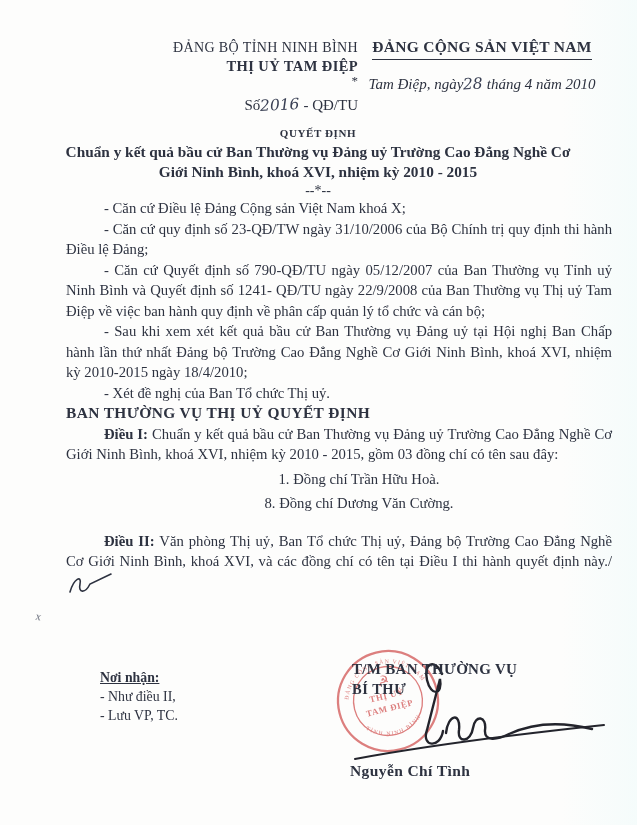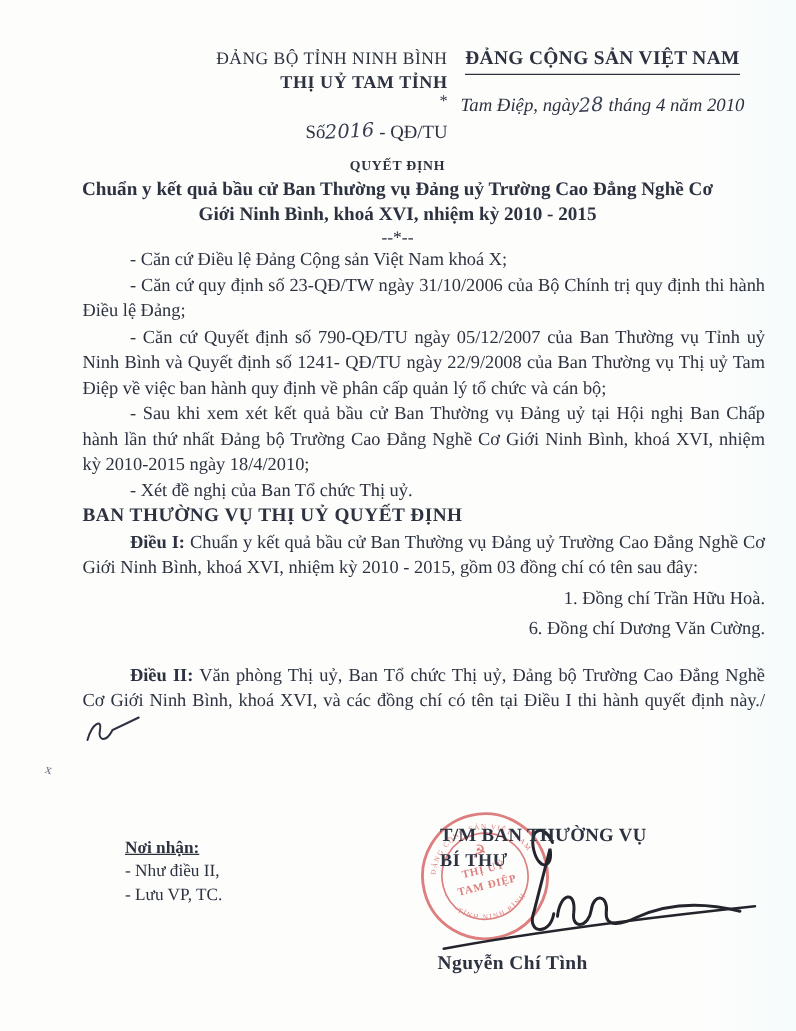--- a/index.html
+++ b/index.html
@@ -22,21 +22,21 @@
   .date-line{font-size:15px; font-style:italic; margin-top:15px; white-space:nowrap;}
   
   .title-block{position:absolute; left:48px; top:127px; width:540px; text-align:center;}
   .title-main{font-size:11px; font-weight:bold; letter-spacing:.6px;}
   .title-sub{font-size:15.3px; font-weight:bold; line-height:1.32; margin-top:3px; padding:0 8px;}
   .title-sep{font-size:14px; margin-top:1px;}
   
   .body{position:absolute; left:66px; top:198px; width:546px; font-size:14.7px; line-height:20.5px; text-align:justify;}
   .body p{margin:0; text-indent:38px;}
   .decision-heading{text-align:left; font-weight:bold; font-size:15.4px; letter-spacing:.4px; margin:12px 0 10px; text-indent:0 !important;}
-  .members{list-style:none; margin:2px 0 16px; padding:0 0 0 40px; line-height:24px; text-align:right;}
+  .members{list-style:none; margin:2px 0 16px; padding:0 0 0 40px; line-height:24px; text-align:center;}
   .article2{margin-top:6px !important;}
   .flourish{vertical-align:-6px; margin-left:1px;}
   .pencil-mark{position:absolute; left:36px; top:610px; font-size:11px; color:#6a6f7c; transform:rotate(14deg);}
   
   .recipients{position:absolute; left:100px; top:668px; font-size:13.8px; line-height:19px;}
   .recipients .rh{font-weight:600; text-decoration:underline;}
   .sig-block{position:absolute; left:352px; top:661px; width:240px; }
   .on-behalf{font-size:15px; font-weight:bold; letter-spacing:.3px;}
   .sig-title{font-size:14.5px; font-weight:bold; margin-top:3px; letter-spacing:.5px;}
   .sig-name{position:absolute; left:350px; top:762px; width:240px; text-align:left; font-size:15.5px; font-weight:bold; letter-spacing:.4px;}
@@ -44,21 +44,21 @@
   .stamp text{font-family:"Liberation Serif", serif;}
   .signature-svg{position:absolute; left:330px; top:650px; width:300px; height:120px;}
 </style>
 </head>
 <body>
 
 <div class="page">
 
   <div class="hdr-left">
     <div class="org-parent">ĐẢNG BỘ TỈNH NINH BÌNH</div>
-    <div class="org">THỊ UỶ TAM TỈNH</div>
+    <div class="org">THỊ UỶ TAM ĐIỆP</div>
     <div class="star">*</div>
     <div class="doc-no"><span>Số</span><span class="hand">2016</span> <span>- QĐ/TU</span></div>
   </div>
 
   <div class="hdr-right">
     <div><span class="party">ĐẢNG CỘNG SẢN VIỆT NAM</span></div>
     <div class="date-line"><span>Tam Điệp, ngày</span><span class="hand">28</span> <span>tháng 4 năm 2010</span></div>
   </div>
 
   <div class="title-block">
@@ -73,21 +73,21 @@
     <p>- Căn cứ Quyết định số 790-QĐ/TU ngày 05/12/2007 của Ban Thường vụ Tỉnh uỷ Ninh Bình và Quyết định số 1241- QĐ/TU ngày 22/9/2008 của Ban Thường vụ Thị uỷ Tam Điệp về việc ban hành quy định về phân cấp quản lý tổ chức và cán bộ;</p>
     <p>- Sau khi xem xét kết quả bầu cử Ban Thường vụ Đảng uỷ tại Hội nghị Ban Chấp hành lần thứ nhất Đảng bộ Trường Cao Đẳng Nghề Cơ Giới Ninh Bình, khoá XVI,  nhiệm kỳ 2010-2015 ngày 18/4/2010;</p>
     <p>- Xét đề nghị của Ban Tổ chức Thị uỷ.</p>
 
     <p class="decision-heading">BAN THƯỜNG VỤ THỊ UỶ QUYẾT ĐỊNH</p>
 
     <p><b>Điều I:</b><span> Chuẩn y kết quả bầu cử Ban Thường vụ Đảng uỷ Trường Cao Đẳng Nghề Cơ Giới Ninh Bình, khoá XVI,  nhiệm kỳ 2010 - 2015, gồm 03 đồng chí có tên sau đây:</span></p>
 
     <ul class="members">
       <li>1. Đồng chí Trần Hữu Hoà.</li>
-      <li>6. Đồng chí Dương Văn Cường.</li>
+      <li>8. Đồng chí Dương Văn Cường.</li>
     </ul>
 
     <p class="article2"><b>Điều II:</b><span> Văn phòng Thị uỷ, Ban Tổ chức Thị uỷ, Đảng bộ Trường Cao Đẳng Nghề Cơ Giới Ninh Bình, khoá XVI, và các đồng chí có tên tại Điều I thi hành quyết định này./</span><svg class="flourish" width="46" height="24" viewBox="0 0 46 24">
           <path d="M3,20 C7,6 15,3 13,12 C11,21 18,22 23,12 L44,2" fill="none" stroke="#2d3240" stroke-width="1.6" stroke-linecap="round"></path>
         </svg></p>
   </div>
 
   <div class="pencil-mark">x</div>
 
   <div class="recipients">

